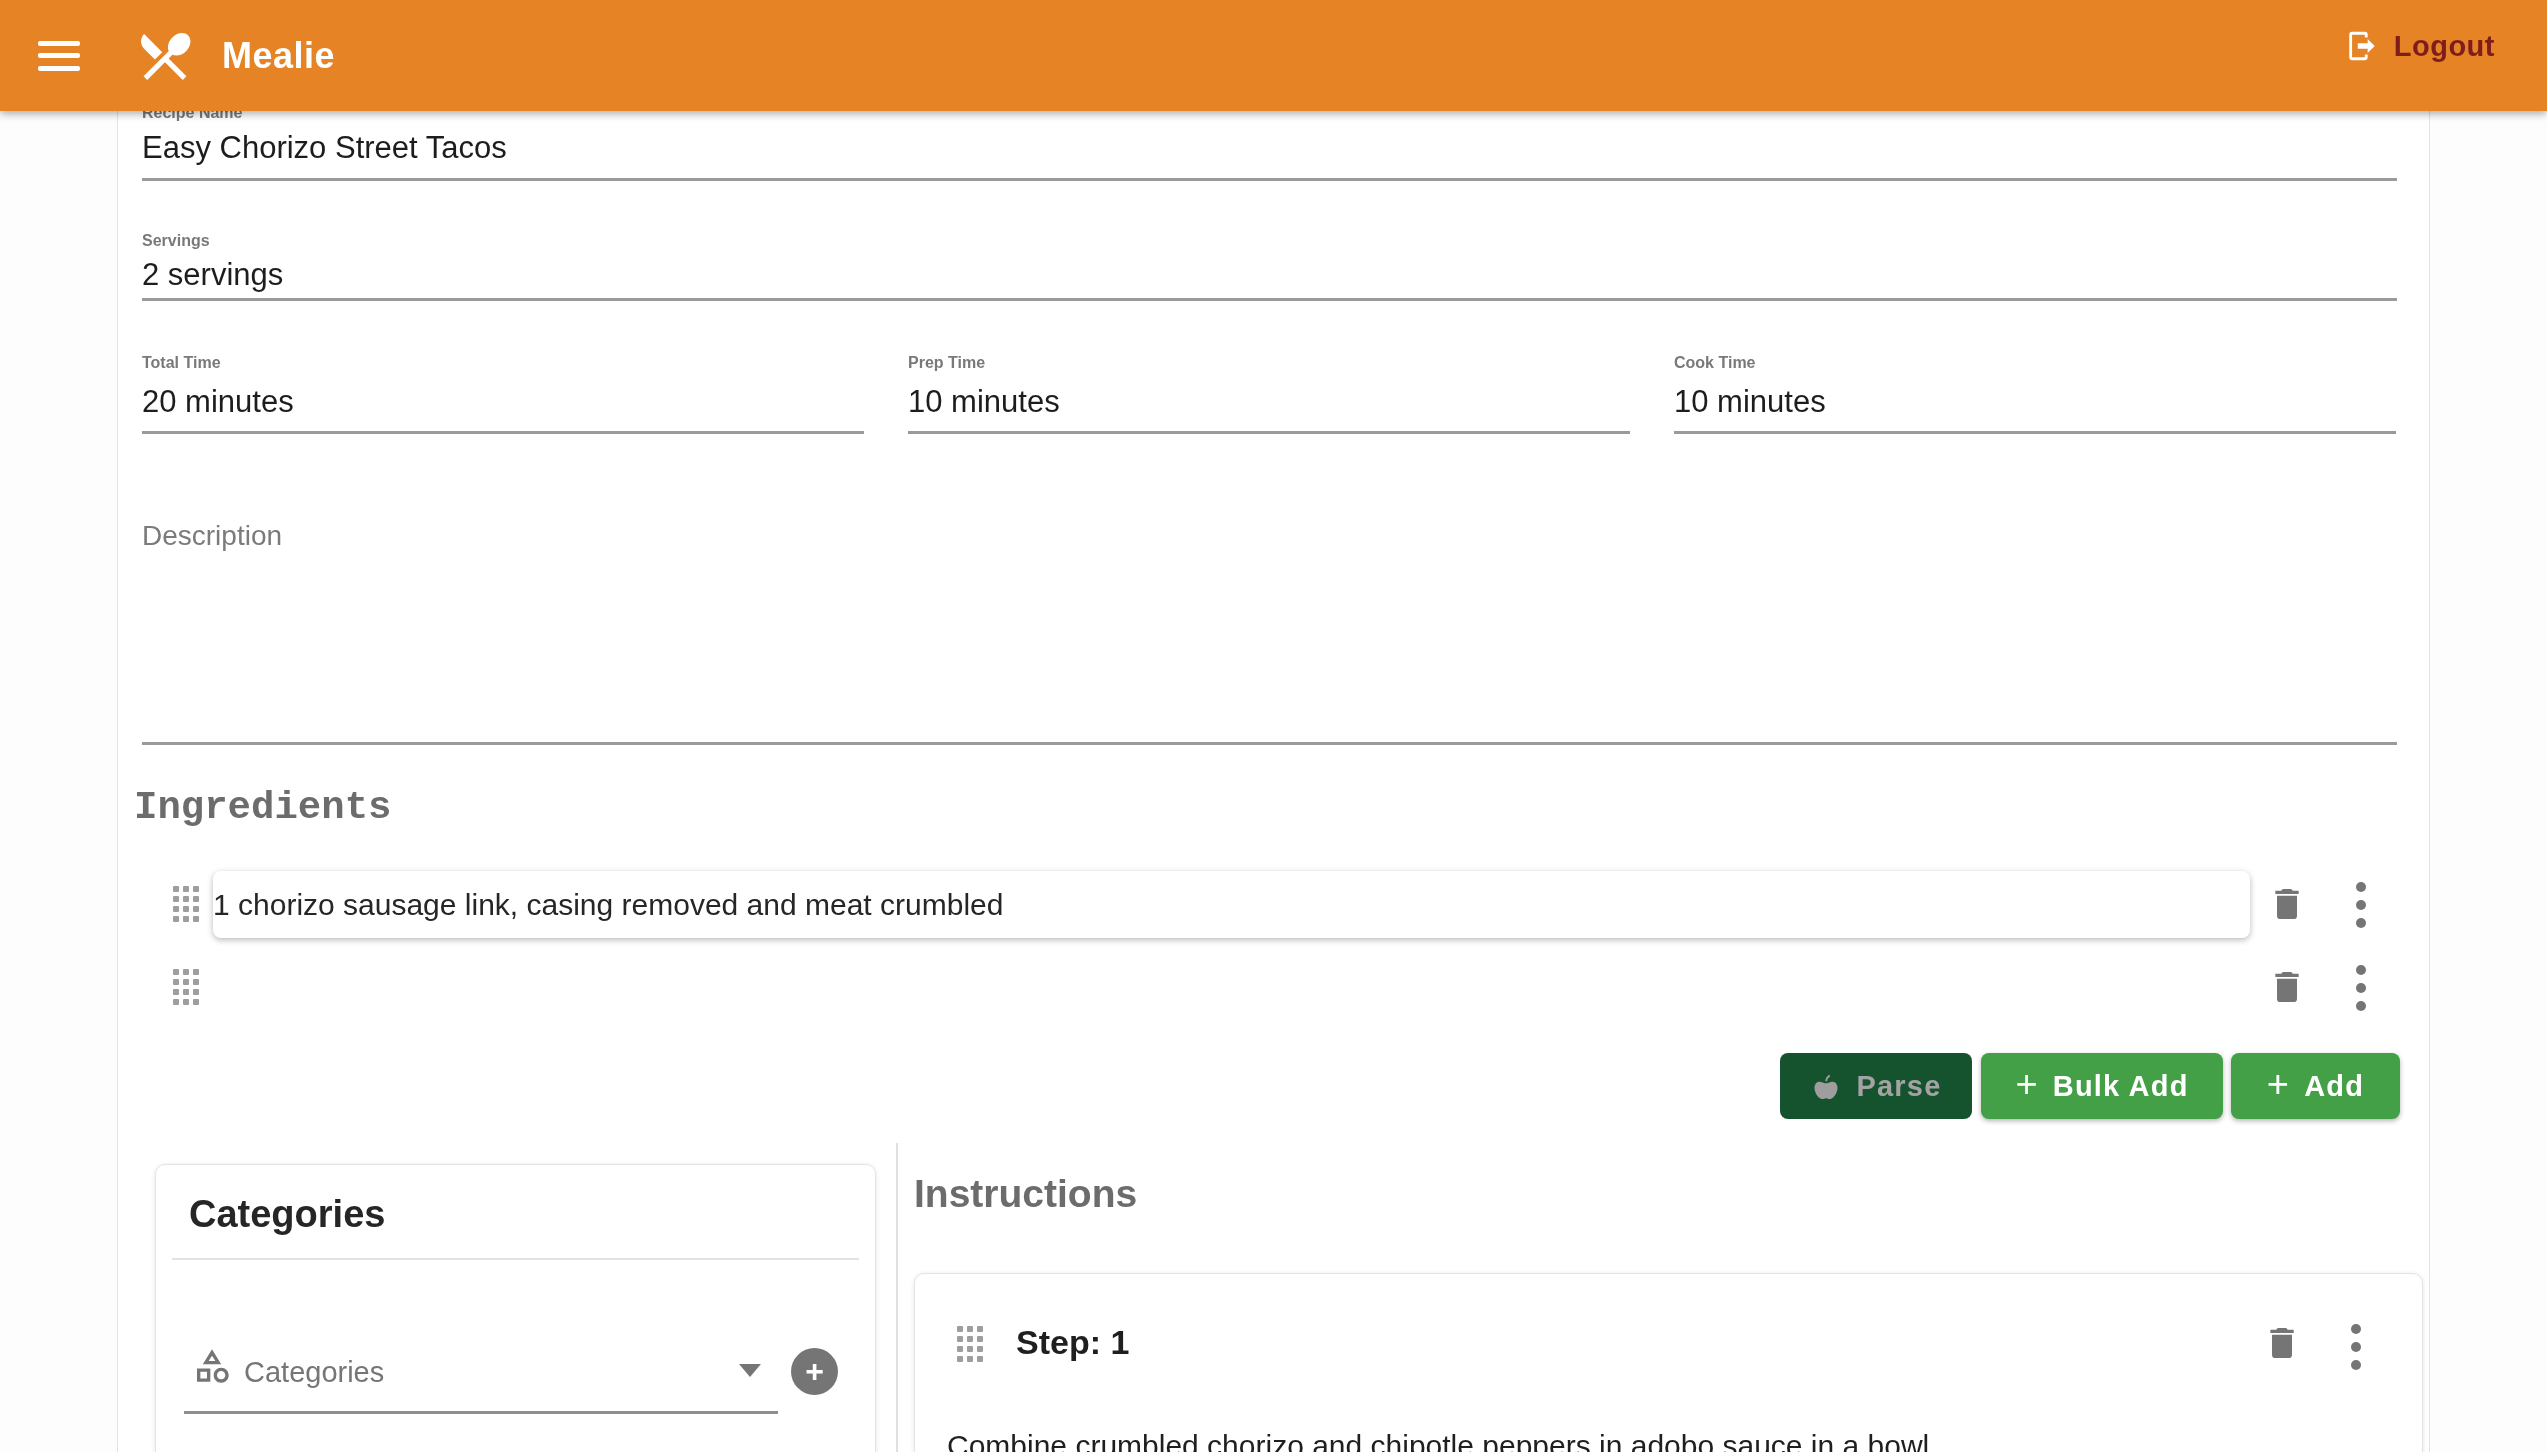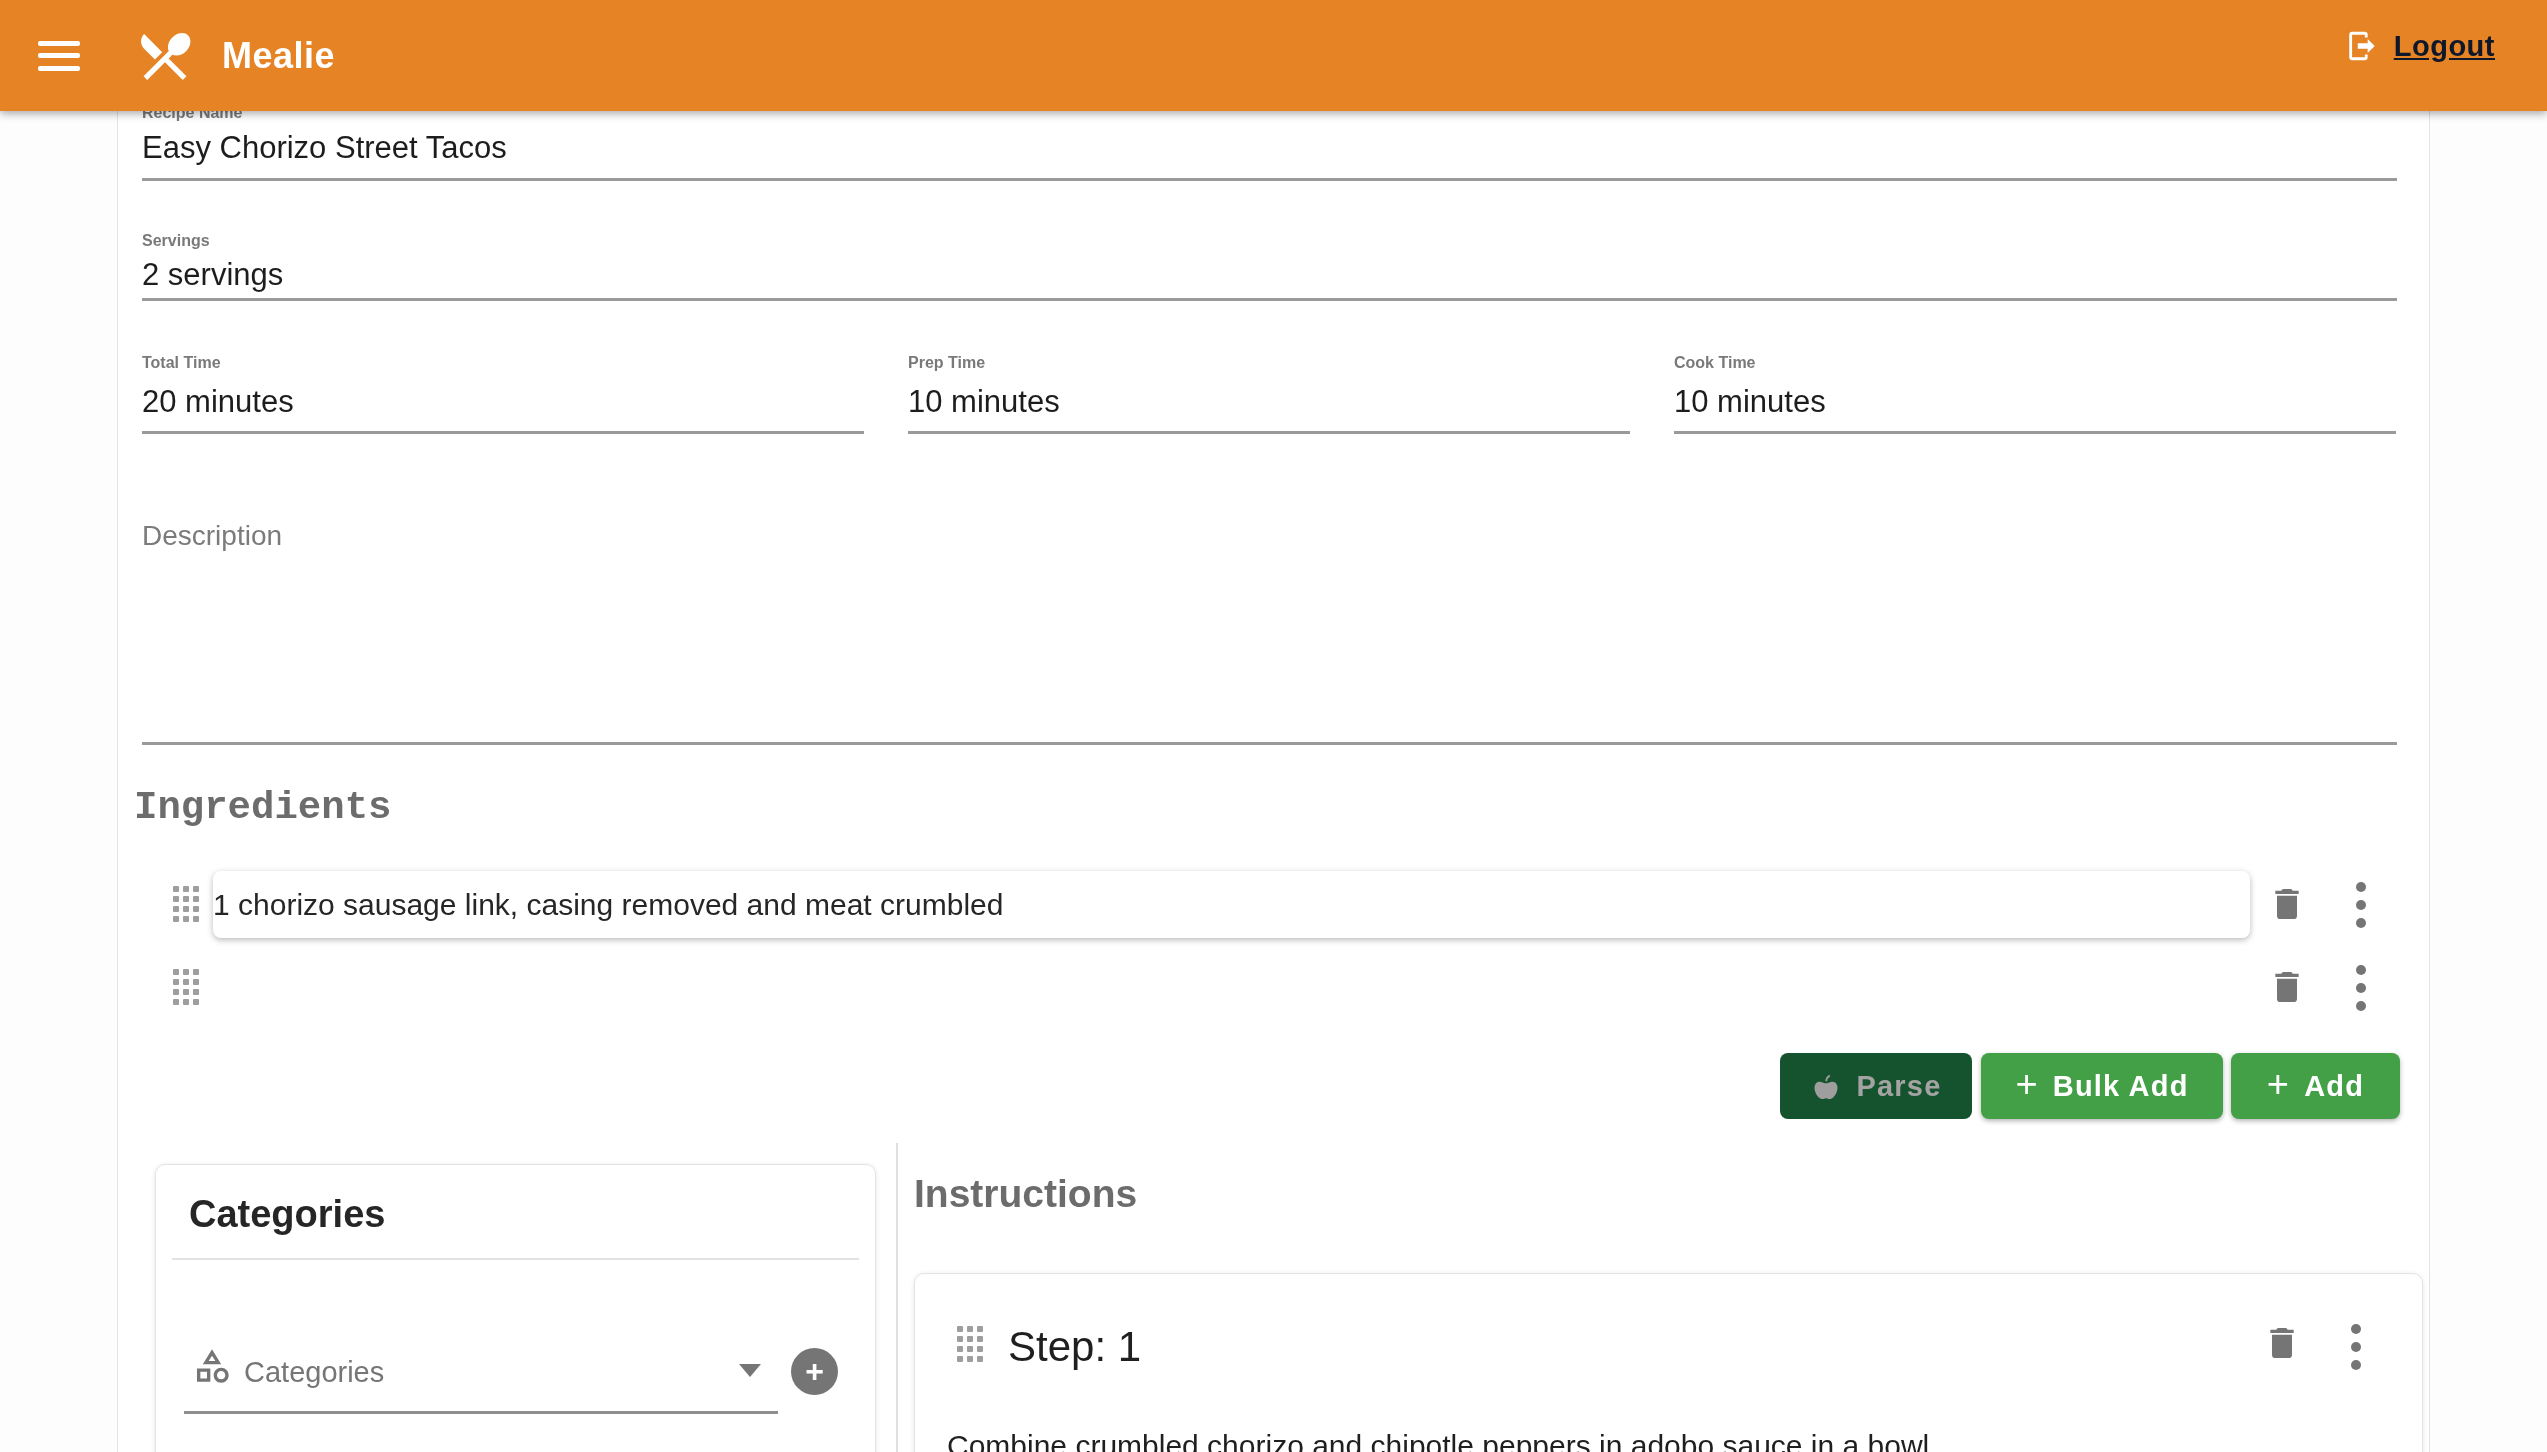--- a/index.html
+++ b/index.html
@@ -15,22 +15,22 @@
   .hamburger i { display:block; height:5px; background:#fff; border-radius:2px; }
   .logo { margin-left:54px; width:62px; height:62px; display:flex; align-items:center; justify-content:center; }
   .app-title { margin-left:26px; color:#fff; font-size:36px; font-weight:700; letter-spacing:0.5px; }
 
   .search-pill { position:absolute; left:1757px; top:14px; width:557px; height:64px;
                  border-radius:32px; background:#c26f15; display:flex; align-items:center;
                  padding-left:26px; gap:18px; cursor:text; }
   .search-pill .ph { color:rgba(255,255,255,0.65); font-size:29px; }
 
   .logout { position:absolute; right:52px; top:0; height:92px; display:flex;
-            align-items:center; gap:15px; color:#0f172a; font-size:29px; font-weight:700;
-            letter-spacing:0.5px; cursor:pointer;text-decoration:underline; }
+            align-items:center; gap:15px; color:#7f1d1d; font-size:29px; font-weight:700;
+            letter-spacing:0.5px; cursor:pointer; }
 
   
   .sheet { position:absolute; left:117px; top:92px; width:2313px; height:1361px;
            background:#fff; border-left:1px solid #e3e3e3; border-right:1px solid #e3e3e3; }
   .sheet::before { content:""; position:absolute; left:0; top:0; right:0; height:15px;
                    background:linear-gradient(rgba(0,0,0,0.20), rgba(0,0,0,0)); pointer-events:none; }
   .abs { position:absolute; }
 
   .f-label { font-size:16px; color:#797979;font-weight:bold; }
   .f-value { font-size:31px; color:#1d1d1d; }
@@ -63,21 +63,21 @@
                 box-shadow:0 1px 5px rgba(0,0,0,0.10); }
 
   .cat-title { font-size:38px; font-weight:700; color:#262626; }
   .sel-label { font-size:29px; color:#767676; }
   .caret { width:0; height:0; border-left:11px solid transparent;
            border-right:11px solid transparent; border-top:13px solid #757575; cursor:pointer; }
   .plus-fab { width:47px; height:47px; border-radius:50%; background:#757575; color:#fff;
               display:flex; align-items:center; justify-content:center; font-size:32px;
               font-weight:700; cursor:pointer; }
 
-  .step-title { font-size:42px; font-weight:400; color:#1f1f1f; }
+  .step-title { font-size:34px; font-weight:700; color:#1f1f1f;margin-left:8px; }
   .step-text { font-size:30px; color:#1f1f1f; }
 </style>
 </head>
 <body>
 
 <header class="appbar">
   <div class="hamburger">
       <i></i>
       <i></i>
       <i></i>

